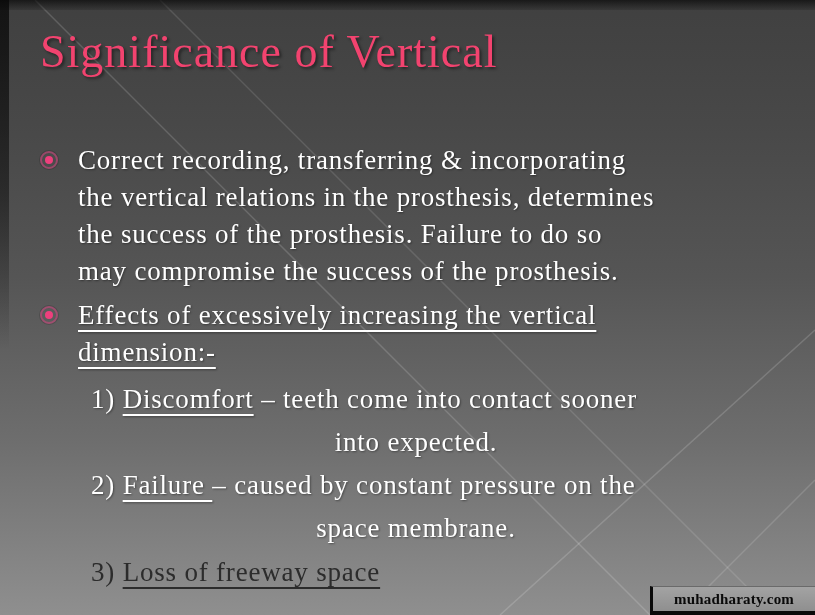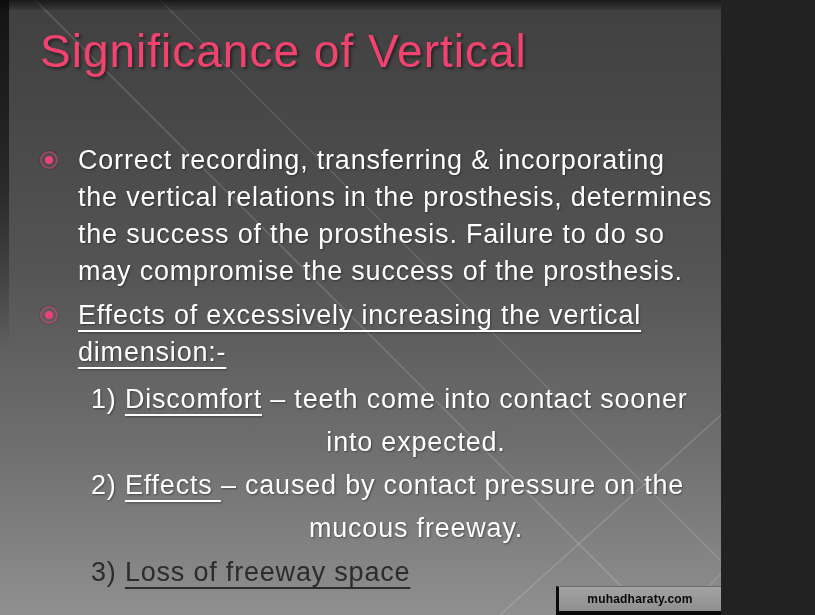--- a/index.html
+++ b/index.html
@@ -1,20 +1,20 @@
 <!DOCTYPE html>
 <html><head>
 <meta charset="utf-8">
 <style>
   html,body{margin:0;padding:0;background:#222;}
   .slide{
     position:relative;
-    width:721px;height:615px;
+    width:815px;height:615px;
     overflow:hidden;
-    font-family:Liberation Sans, sans-serif;
+    font-family:Liberation Serif, serif;
     background:linear-gradient(180deg,#404040 0%,#484848 20%,#555555 45%,#6e6e6e 72%,#8f8f8f 100%);
   }
   .deco-lines{position:absolute;left:0;top:0;width:815px;height:615px;pointer-events:none;}
   .top-bar{
     position:absolute;left:0;top:0;width:815px;height:10px;
     background:linear-gradient(180deg,rgba(10,10,10,.72),rgba(10,10,10,.15));
   }
   .left-bar{
     position:absolute;left:0;top:0;width:9px;height:350px;
     background:linear-gradient(180deg,rgba(8,8,8,.8) 0%,rgba(8,8,8,.5) 55%,rgba(8,8,8,0) 100%);
@@ -42,21 +42,21 @@
   .bullet-text{margin-left:38px;}
   .u{text-decoration:underline;text-underline-offset:6px;text-decoration-thickness:2px;}
   .numbered{left:47px;width:730px;line-height:43px;margin-left:44px;}
   .numbered .cont{width:650px;text-align:center;}
   .dark{color:#2c2c2c;text-shadow:none;}
   .watermark{
     position:absolute;right:0;bottom:0;width:162px;height:24px;
     background:linear-gradient(180deg,#a3a3a3,#8f8f8f);
     border-left:3px solid #0a0a0a;border-bottom:4px solid #0a0a0a;
     border-top:1px solid #6a6a6a;
-    color:#0a0a0a;font-size:12px;font-weight:700;line-height:24px;
+    color:#0a0a0a;font-size:15px;font-weight:700;line-height:24px;
     text-align:center;letter-spacing:.2px;
   }
 </style>
 </head>
 <body>
 
 <div class="slide">
 
   <svg class="deco-lines" viewBox="0 0 815 615" xmlns="http://www.w3.org/2000/svg">
     <line x1="35" y1="0" x2="650" y2="615" stroke="rgba(255,255,255,0.16)" stroke-width="1.5"></line>
@@ -89,22 +89,22 @@
       <div>may compromise the success of the prosthesis.</div>
     </div>
   </div>
 
   <div class="row numbered" style="top:378px;">
     <div><span>1)</span> <span class="u">Discomfort</span><span> – teeth come into contact sooner</span></div>
     <div class="cont">into expected.</div>
   </div>
 
   <div class="row numbered" style="top:464px;">
-    <div><span>2)</span> <span class="u">Effects </span><span>– caused by contact pressure on the</span></div>
-    <div class="cont">mucous freeway.</div>
+    <div><span>2)</span> <span class="u">Failure </span><span>– caused by constant pressure on the</span></div>
+    <div class="cont">space membrane.</div>
   </div>
 
   <div class="row numbered dark" style="top:551px;">
     <div><span>3)</span> <span class="u">Loss of freeway space</span></div>
   </div>
 
   <div class="watermark">muhadharaty.com</div>
 
 </div>
 

